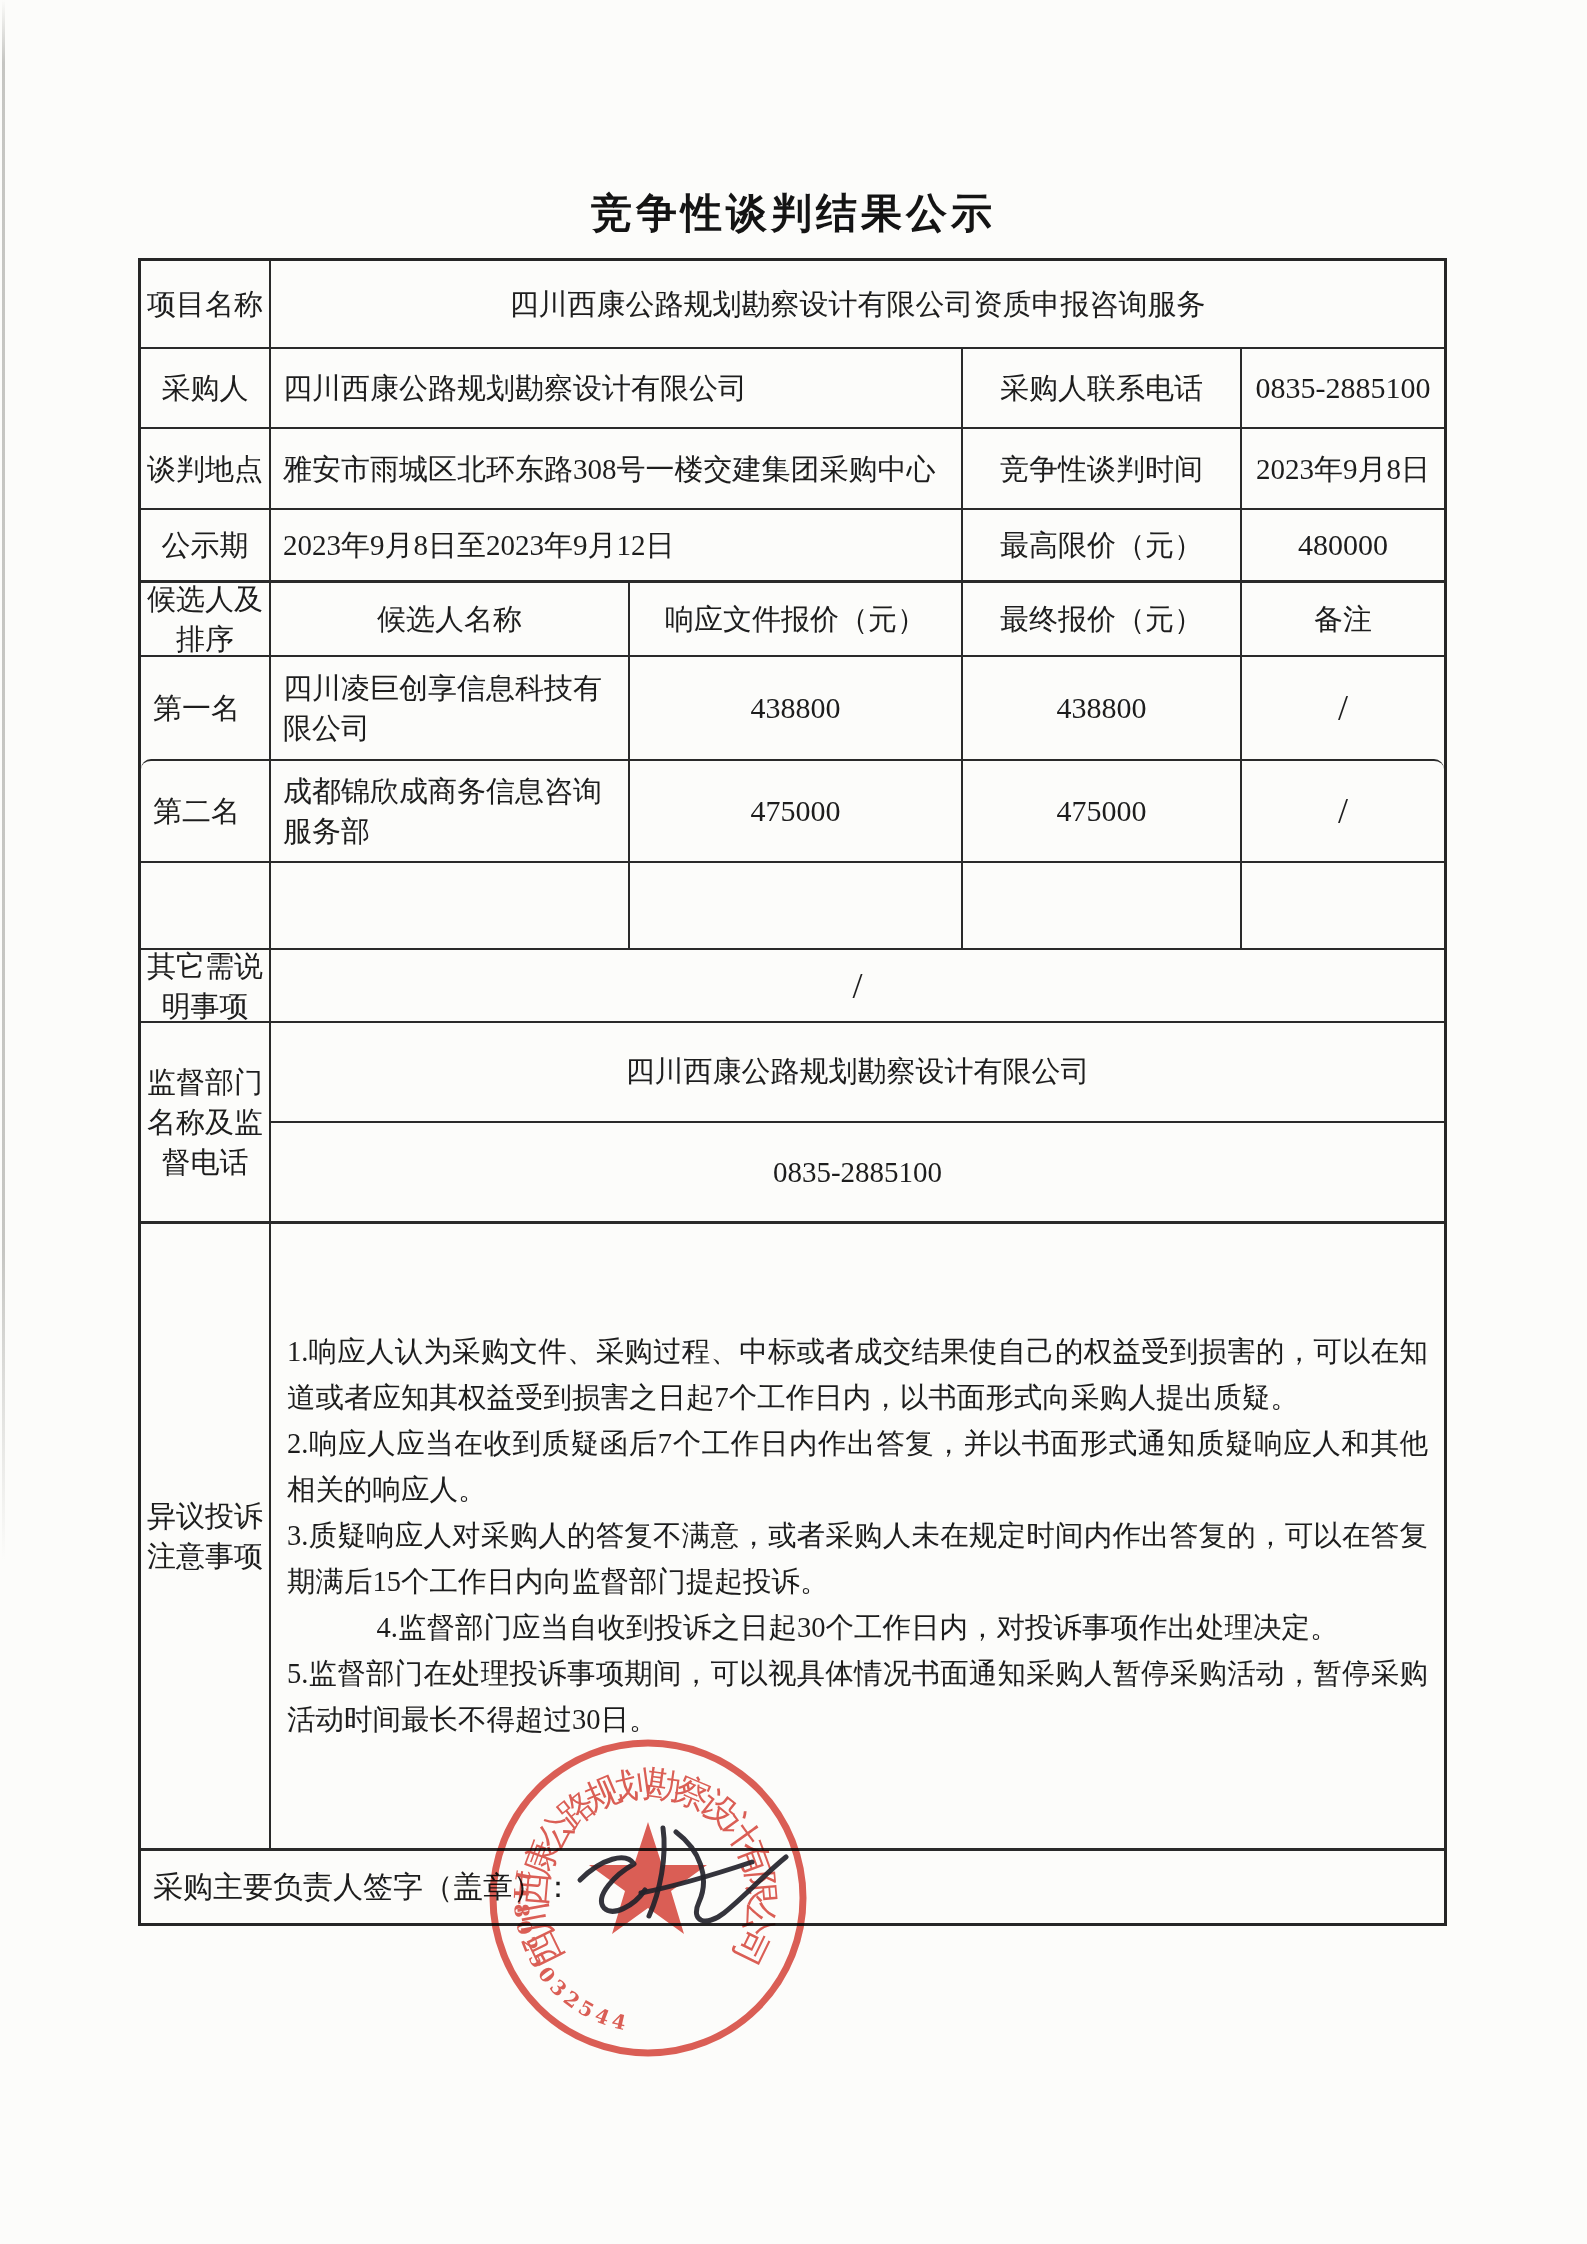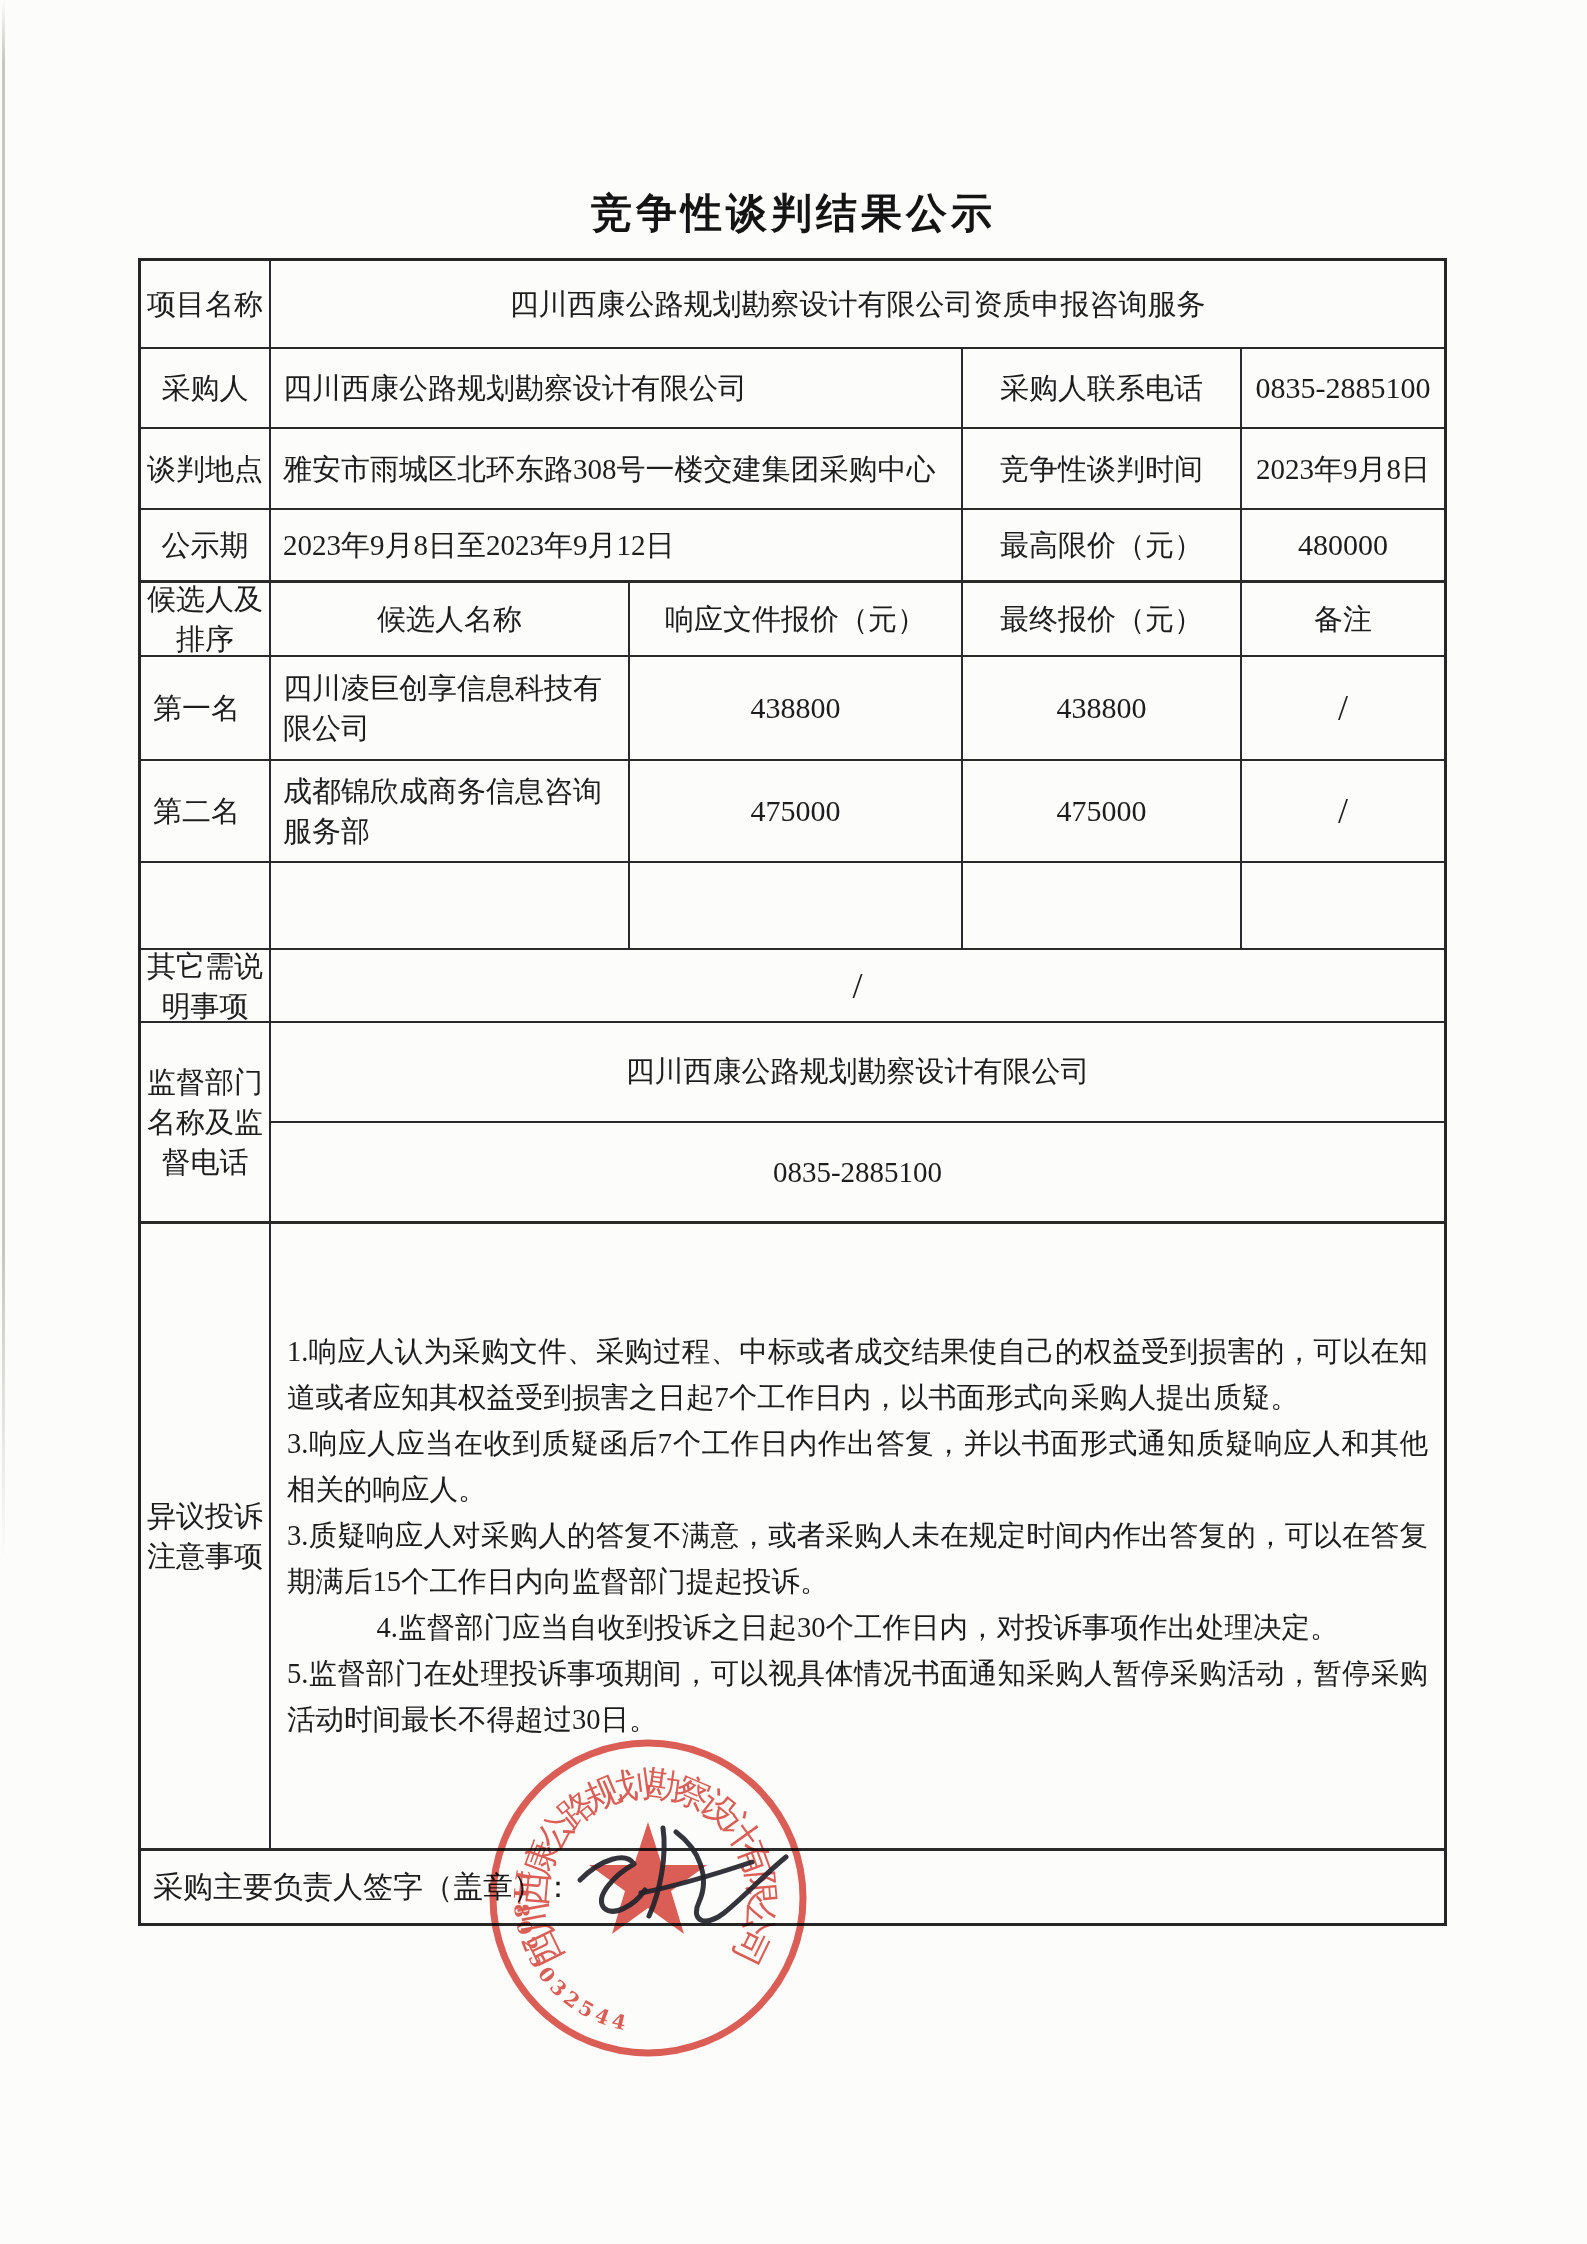--- a/index.html
+++ b/index.html
@@ -38,21 +38,21 @@
   .w2{width:359px;flex:none;}
   .w3{width:333px;flex:none;}
   .w4{width:279px;flex:none;}
   .grow{flex:1 1 auto;}
   .label{justify-content:center;text-align:center;padding:4px 5px;}
   .center{justify-content:center;text-align:center;}
   .left{justify-content:flex-start;text-align:left;padding-left:12px;padding-right:14px;}
   .num{font-size:30px;}
   .slash{font-size:36px;}
   .h86{height:86px;} .h80{height:80px;} .h81{height:81px;} .h72{height:72px;}
-  .h75{height:75px;} .h104{height:104px;} .h102{height:102px;} .h87{height:87px;}
+  .h75{height:75px;} .h104{height:104px;} .h102{height:102px;border-radius:10px;} .h87{height:87px;}
   .h73{height:73px;} .h200{height:200px;} .h627{height:627px;} .h105{height:75px;}
   .stack{flex:1 1 auto;display:flex;flex-direction:column;}
   .substack{flex:1 1 0;display:flex;align-items:center;justify-content:center;
     font-size:29px;box-sizing:border-box;}
   .substack + .substack{border-top:2px solid #2a2a2a;}
   .objection-cell{
     flex-direction:column;justify-content:center;align-items:center;
     padding:14px 16px;font-size:28.5px;
   }
   .objection-cell .obj-item{line-height:46px;text-align:justify;}
@@ -147,21 +147,21 @@
     <div class="stack" style="border-left:2px solid #2a2a2a;">
       <div class="substack">四川西康公路规划勘察设计有限公司</div>
       <div class="substack num">0835-2885100</div>
     </div>
   </div>
 
   <div class="row thick h627">
     <div class="cell nb w1 label">异议投诉注意事项</div>
     <div class="cell grow objection-cell">
       <div class="obj-item">1.响应人认为采购文件、采购过程、中标或者成交结果使自己的权益受到损害的，可以在知道或者应知其权益受到损害之日起7个工作日内，以书面形式向采购人提出质疑。</div>
-      <div class="obj-item">3.响应人应当在收到质疑函后7个工作日内作出答复，并以书面形式通知质疑响应人和其他相关的响应人。</div>
+      <div class="obj-item">2.响应人应当在收到质疑函后7个工作日内作出答复，并以书面形式通知质疑响应人和其他相关的响应人。</div>
       <div class="obj-item">3.质疑响应人对采购人的答复不满意，或者采购人未在规定时间内作出答复的，可以在答复期满后15个工作日内向监督部门提起投诉。</div>
       <div class="obj-item">4.监督部门应当自收到投诉之日起30个工作日内，对投诉事项作出处理决定。</div>
       <div class="obj-item">5.监督部门在处理投诉事项期间，可以视具体情况书面通知采购人暂停采购活动，暂停采购活动时间最长不得超过30日。</div>
     </div>
   </div>
 
   <div class="row thick h105">
     <div class="cell nb grow sig-cell">采购主要负责人签字（盖章）：</div>
   </div>
 

